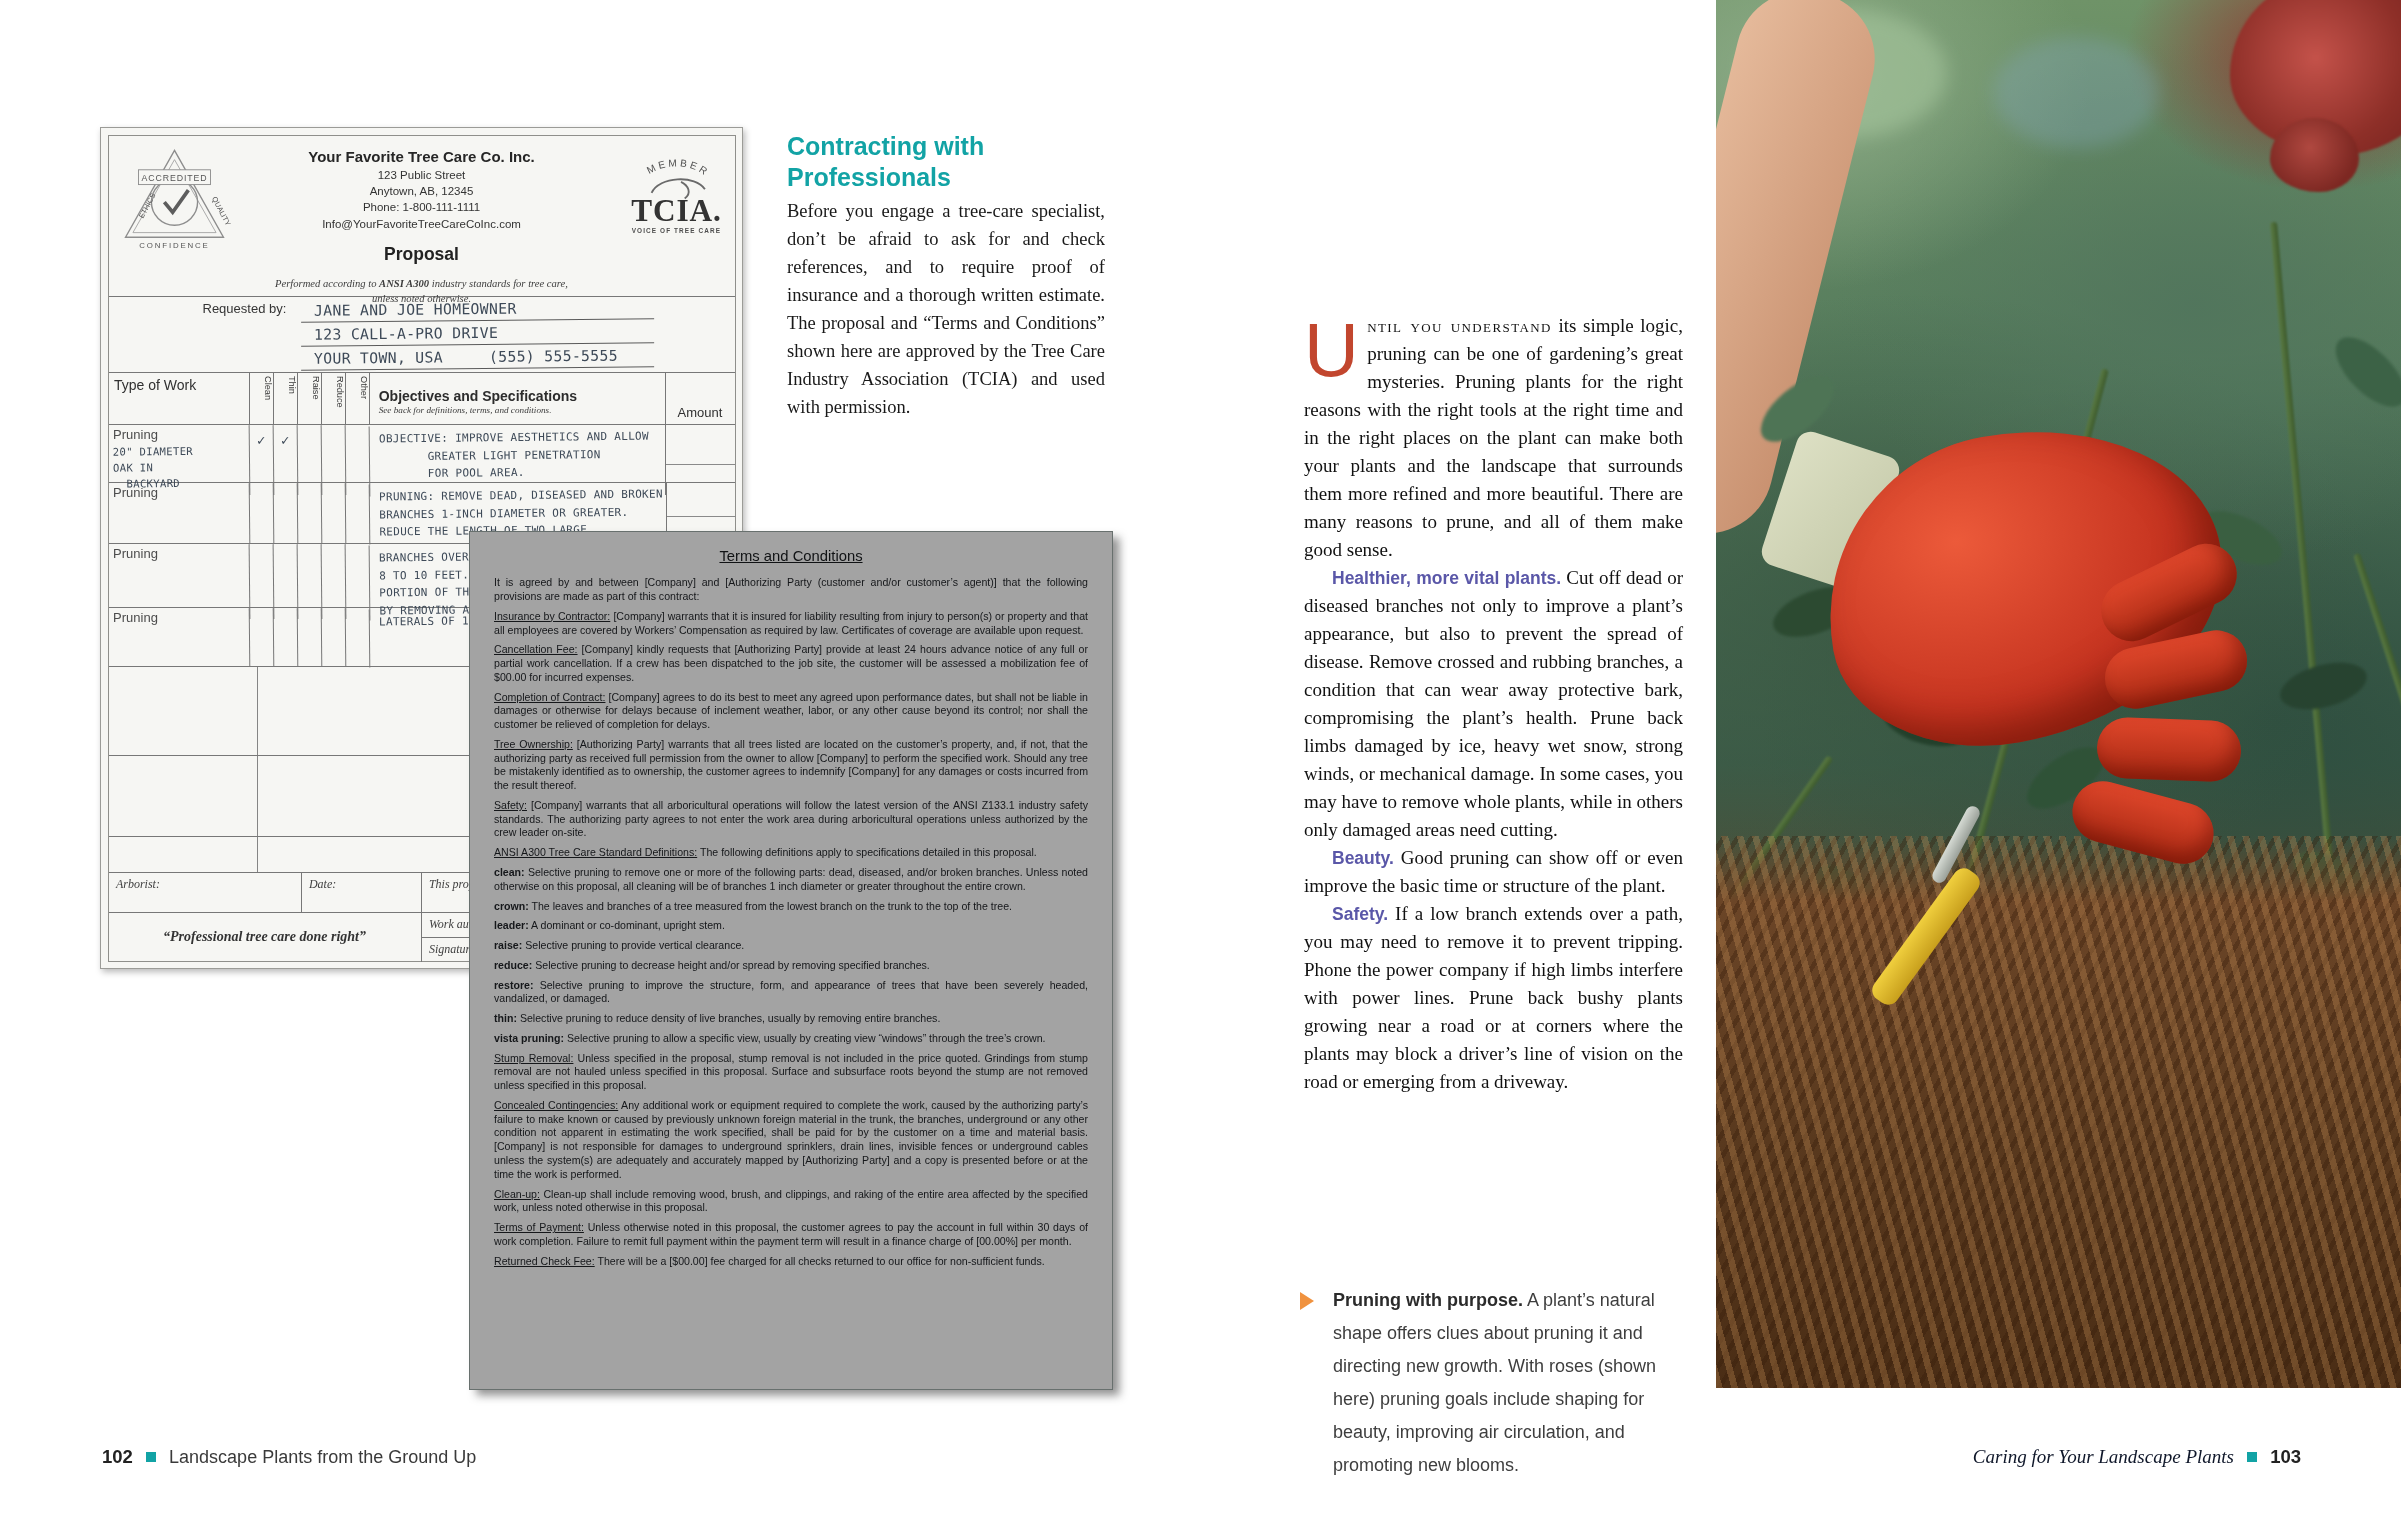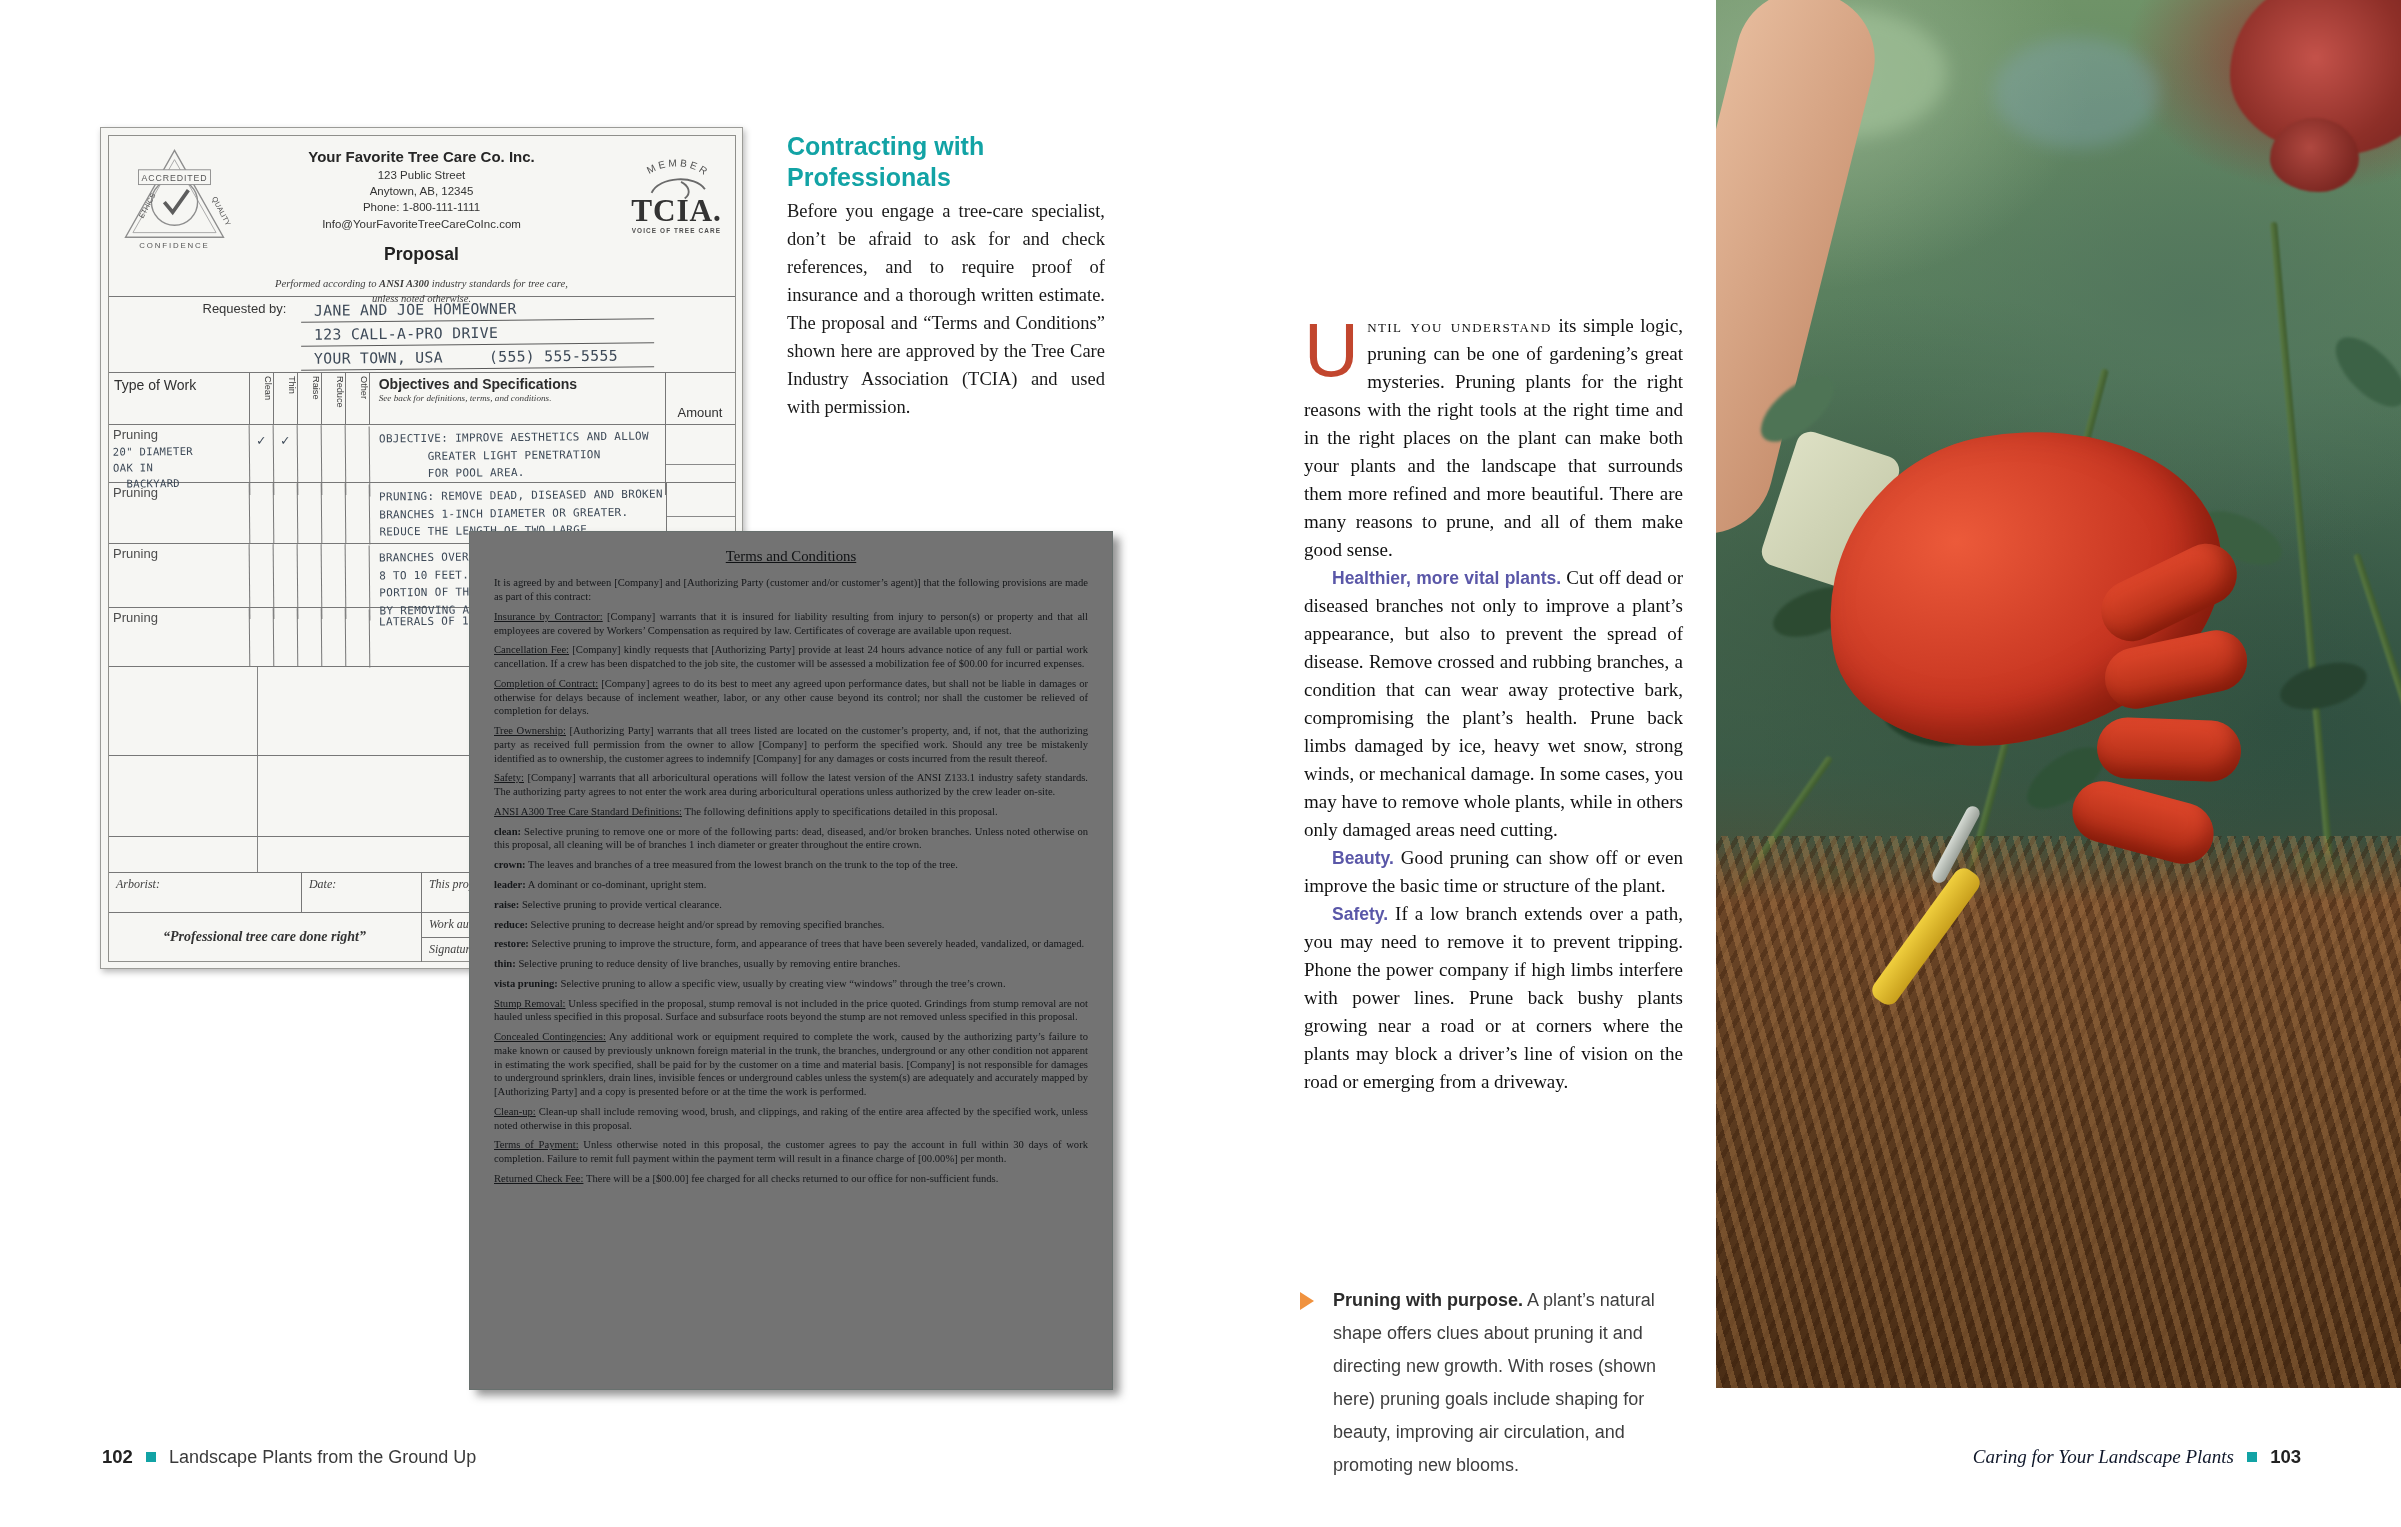--- a/index.html
+++ b/index.html
@@ -29,21 +29,21 @@
 
   .p-table-head{height:51px;border-top:0.9px solid #777;flex:none;display:grid;
                 grid-template-columns:140px repeat(5,24px) 1fr 70px;}
   .p-row{flex:none;display:grid;grid-template-columns:140px repeat(5,24px) 1fr 70px;border-top:0.9px solid #777;}
   .row-a{height:57px;} .row-b{height:60px;} .row-c{height:63px;} .row-d{height:58px;}
   .pcell{border-left:0.9px solid #777;box-sizing:border-box;overflow:visible;}
   .pcell:first-child{border-left:none;}
   .th-type{font-size:14px;color:#303030;padding:4.6px 5.5px;}
   .th-check{writing-mode:vertical-rl;font-size:9.2px;color:#3a3a3a;padding:3.7px 0 0 0;text-align:left;}
   .th-obj{padding:3.7px 9.2px;}
-  .th-obj-title{font-size:14px;font-weight:700;color:#2c2c2c;}
+  .th-obj-title{font-size:14px;font-weight:700;color:#2c2c2c;margin-top:12px;}
   .th-obj-sub{font-family:"Liberation Serif",serif;font-style:italic;font-size:9.2px;color:#3c3c3c;margin-top:0.9px;}
   .th-amount{display:flex;align-items:flex-end;justify-content:center;font-size:13px;color:#303030;padding-bottom:3.7px;}
   .cell-type{padding:2.8px 4.6px;}
   .p-type{font-size:13px;color:#4c4c4c;}
   .p-type-note{font-size:10.6px;line-height:1.5;margin-top:1.8px;}
   .cell-check{text-align:center;font-size:14px;padding-top:7.4px;}
   .cell-obj{padding:3.7px 3.7px 0 9.2px;font-size:11px;line-height:1.62;}
   .cell-amount{position:relative;}
   .cell-amount::after{content:"";position:absolute;left:0;right:0;top:56%;border-top:0.9px solid #8a8a8a;}
   .p-empty{flex:none;border-top:0.9px solid #777;
@@ -53,23 +53,23 @@
   .p-footA{height:39px;border-top:0.9px solid #777;flex:none;display:grid;grid-template-columns:192px 120px 1fr;}
   .p-footB{flex:1;border-top:0.9px solid #777;display:grid;grid-template-columns:312px 1fr;}
   .p-it{font-family:"Liberation Serif",serif;font-style:italic;font-size:12px;color:#3f3f3f;padding:4.6px 7.4px;}
   .p-slogan{display:flex;align-items:center;justify-content:center;font-family:"Liberation Serif",serif;
             font-style:italic;font-weight:700;font-size:14px;color:#333;}
   .fb-right{border-left:0.9px solid #777;display:flex;flex-direction:column;}
   .fb-wa{flex:1.1;border-bottom:0.9px solid #777;}
   .fb-sig{flex:1;}
 
   
-  .terms{position:absolute;left:469px;top:531px;width:644px;height:859px;background:#737373;
+  .terms{position:absolute;left:469px;top:531px;width:644px;height:859px;background:#a3a3a3;
          border:0.9px solid #68706e;box-shadow:6.5px 5.5px 8.3px rgba(40,40,40,.5);z-index:2;box-sizing:border-box;
-         padding:14.8px 24px 0 24px;font-family:Liberation Serif, serif;font-size:10.6px;line-height:1.3;color:#15171a;}
+         padding:14.8px 24px 0 24px;font-family:Liberation Sans, sans-serif;font-size:10.6px;line-height:1.3;color:#15171a;}
   .tc-title{text-align:center;font-size:14.8px;text-decoration:underline;margin-bottom:10.2px;color:#101214;}
   .tc-p{text-align:justify;margin:0 0 6px 0;}
   .tc-label.u{text-decoration:underline;}
   .tc-label.b{font-weight:700;}
 
   
   .sidebar-head{position:absolute;left:787px;top:131px;font-size:25px;line-height:31px;font-weight:700;color:#12a3a5;}
   .sidebar-body{position:absolute;left:787px;top:197px;width:318px;font-family:"Liberation Serif",serif;
                 font-size:18.5px;line-height:28px;text-align:justify;color:#191919;}
 

